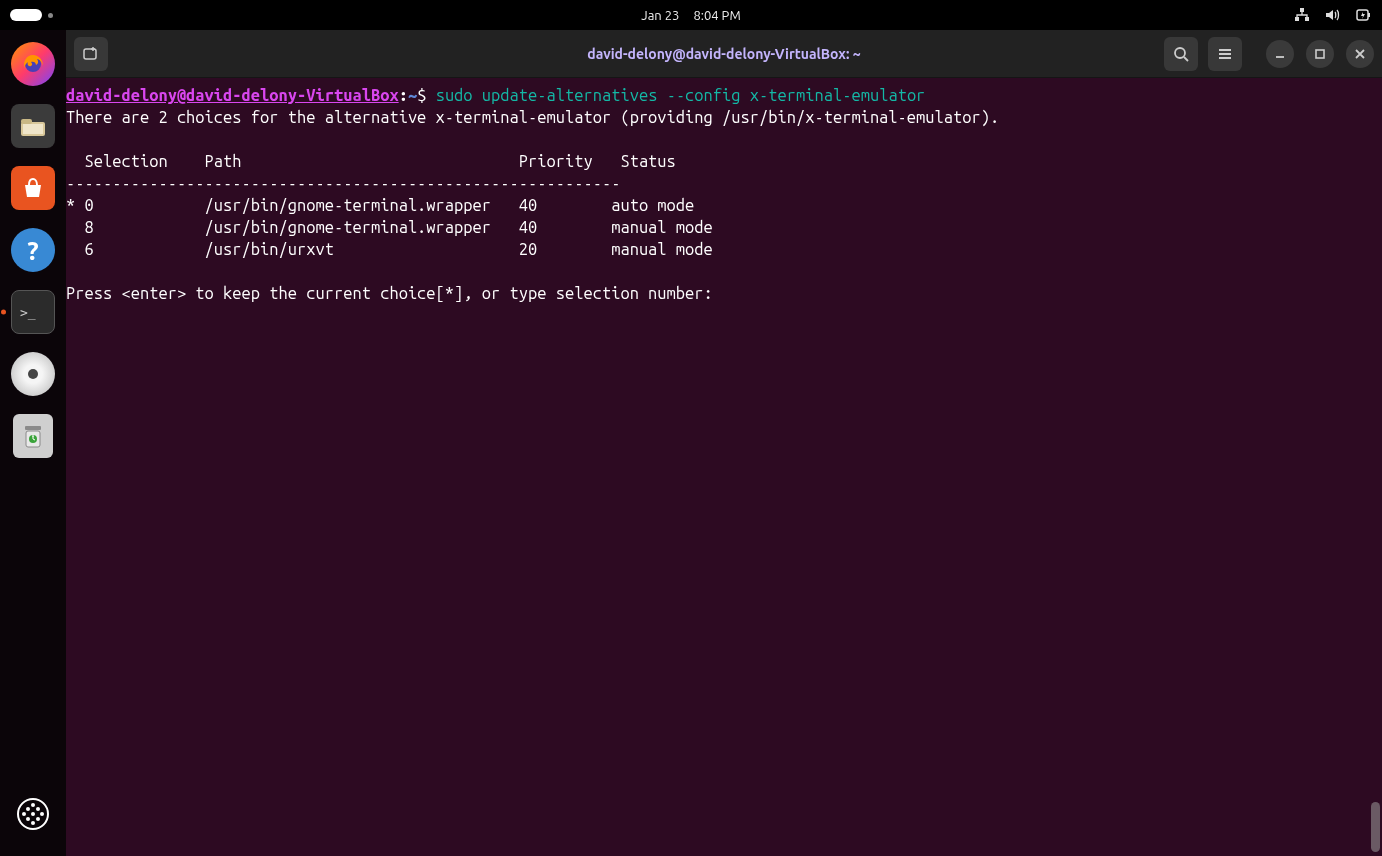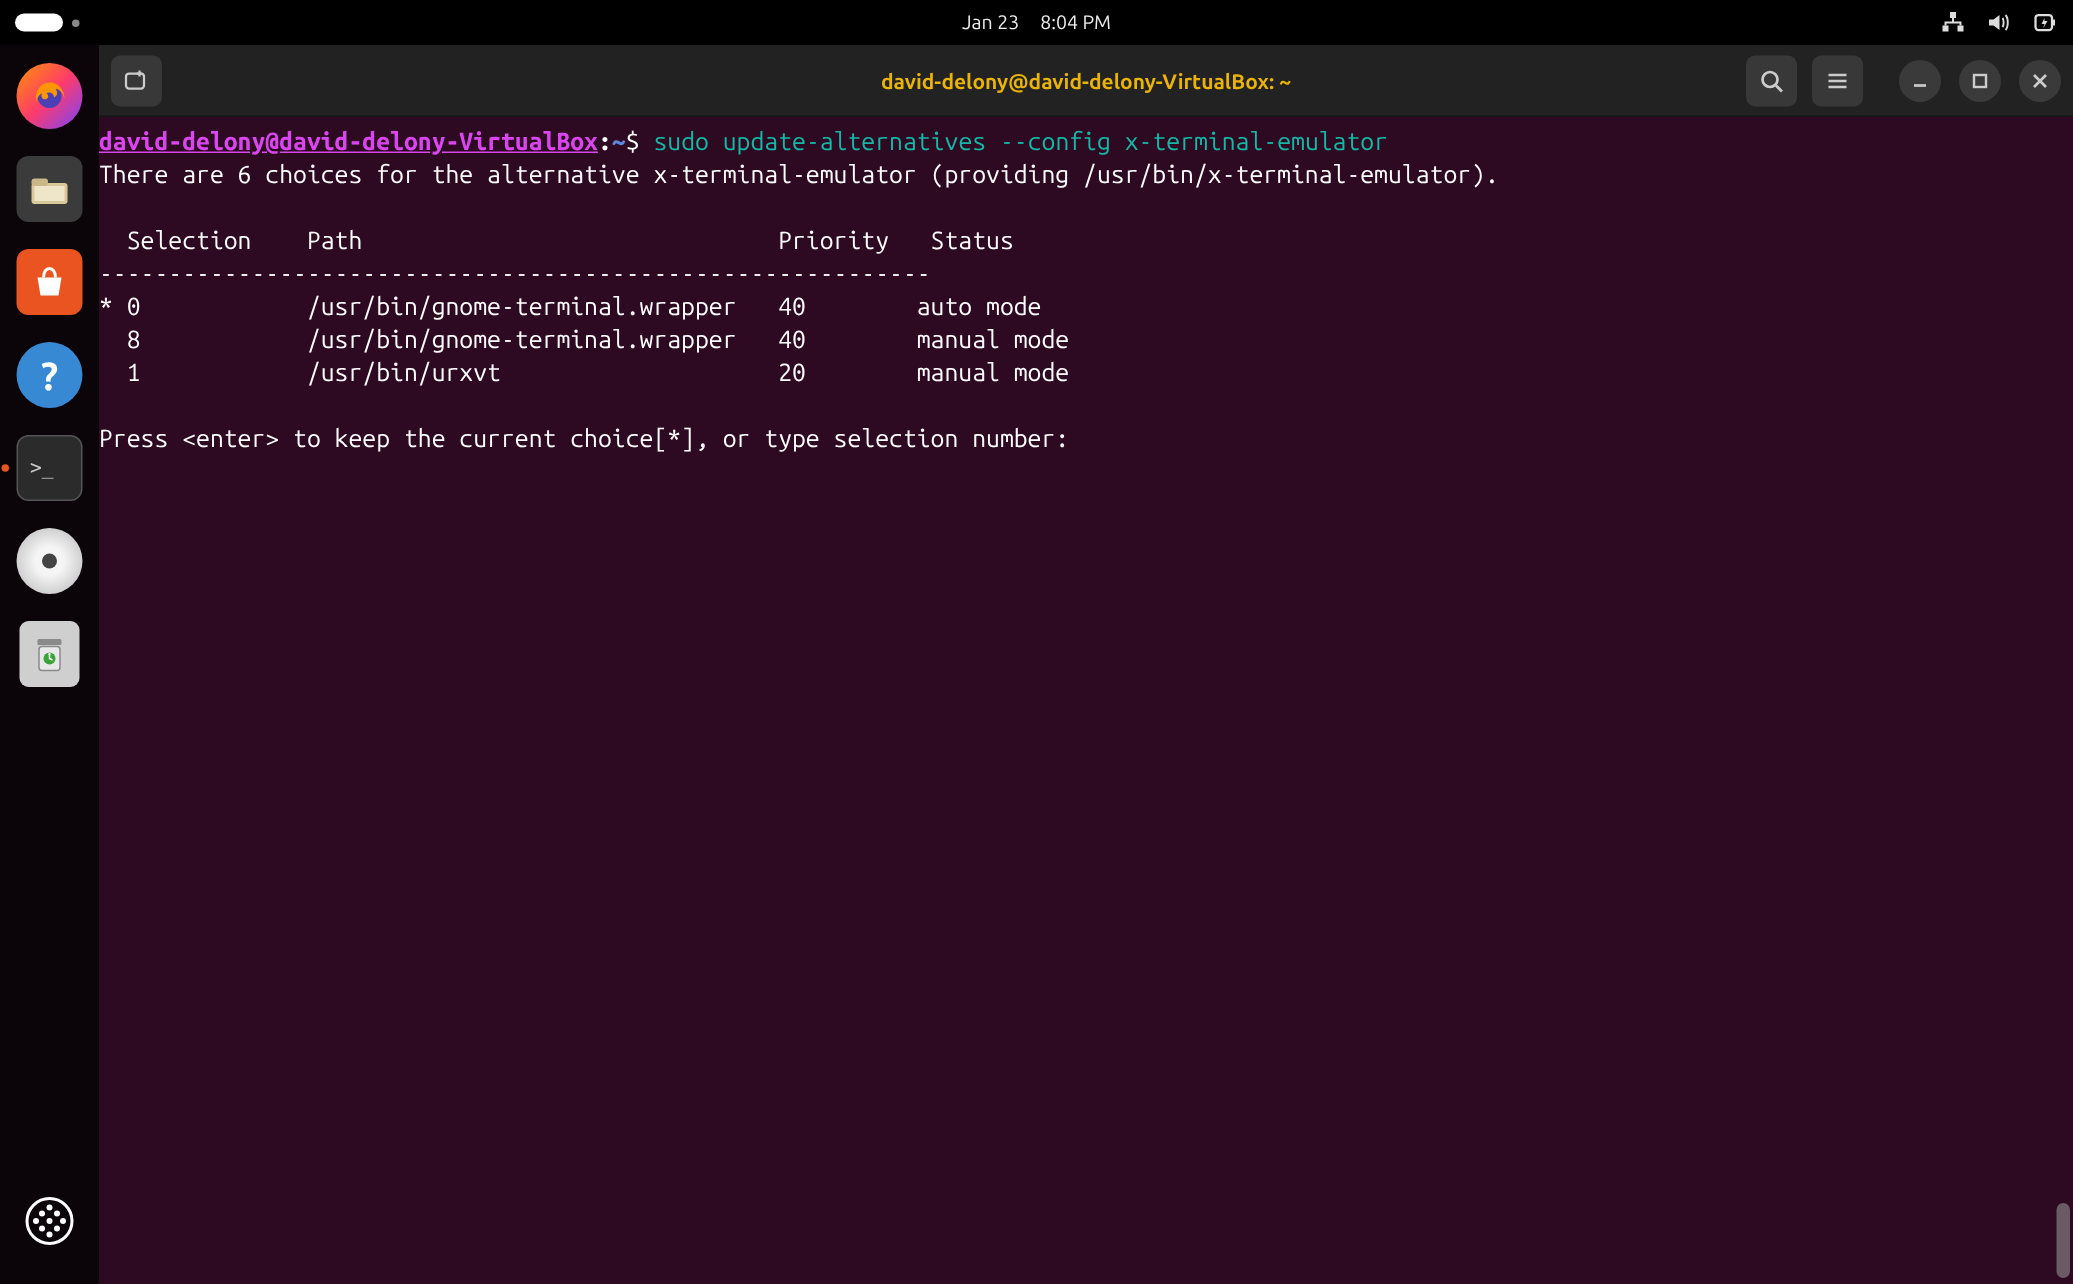--- a/index.html
+++ b/index.html
@@ -116,21 +116,21 @@
     border-bottom: 1px solid #151515;
     display: flex;
     align-items: center;
     padding: 0 8px;
     position: relative;
   }
   .title-center {
     position: absolute;
     left: 50%;
     transform: translateX(-50%);
-    color: #eab308;
+    color: #c4b5fd;
     font-size: 14px;
     font-weight: 600;
   }
   .title-btn {
     width: 34px; height: 34px;
     border-radius: 6px;
     background: #383838;
     display: flex;
     align-items: center;
     justify-content: center;
@@ -314,24 +314,24 @@
         </div>
         <div class="title-btn round">
           <svg width="12" height="12" viewBox="0 0 12 12">
               <path d="M2 2l8 8M10 2l-8 8" stroke="#ccc" stroke-width="1.8"></path>
             </svg>
         </div>
       </div>
     </div>
   </div>
   <div class="terminal-body"><span class="prompt-user">david-delony@david-delony-VirtualBox</span><span class="prompt-colon">:</span><span class="prompt-tilde">~</span><span class="prompt-dollar">$</span> <span class="cmd">sudo update-alternatives --config x-terminal-emulator</span>
-<span>There are 6 choices for the alternative x-terminal-emulator (providing /usr/bin/x-terminal-emulator).</span>
+<span>There are 2 choices for the alternative x-terminal-emulator (providing /usr/bin/x-terminal-emulator).</span>
 
 <span>  Selection    Path                              Priority   Status</span>
 <span>------------------------------------------------------------</span>
 <span>* 0            /usr/bin/gnome-terminal.wrapper   40        auto mode</span>
 <span>  8            /usr/bin/gnome-terminal.wrapper   40        manual mode</span>
-<span>  1            /usr/bin/urxvt                    20        manual mode</span>
+<span>  6            /usr/bin/urxvt                    20        manual mode</span>
 
 <span>Press &lt;enter&gt; to keep the current choice[*], or type selection number: </span>
     <div class="scrollbar"></div>
   </div>
 </div>
 
 </body></html>

